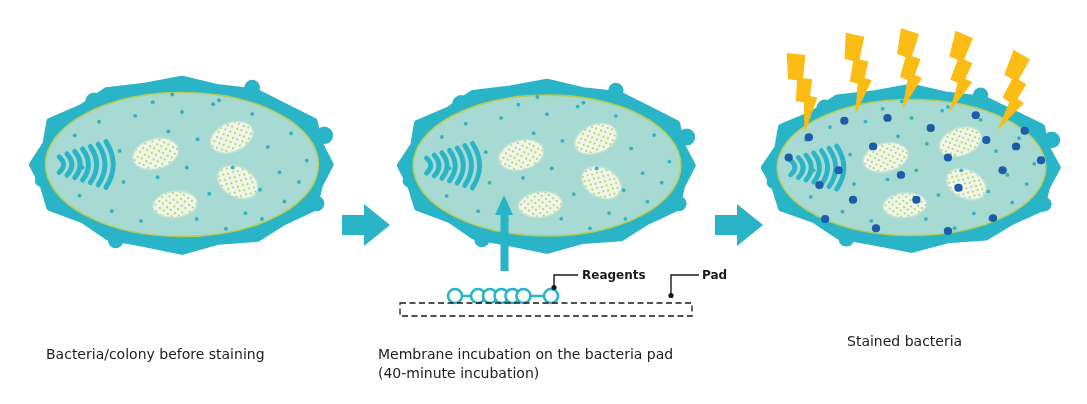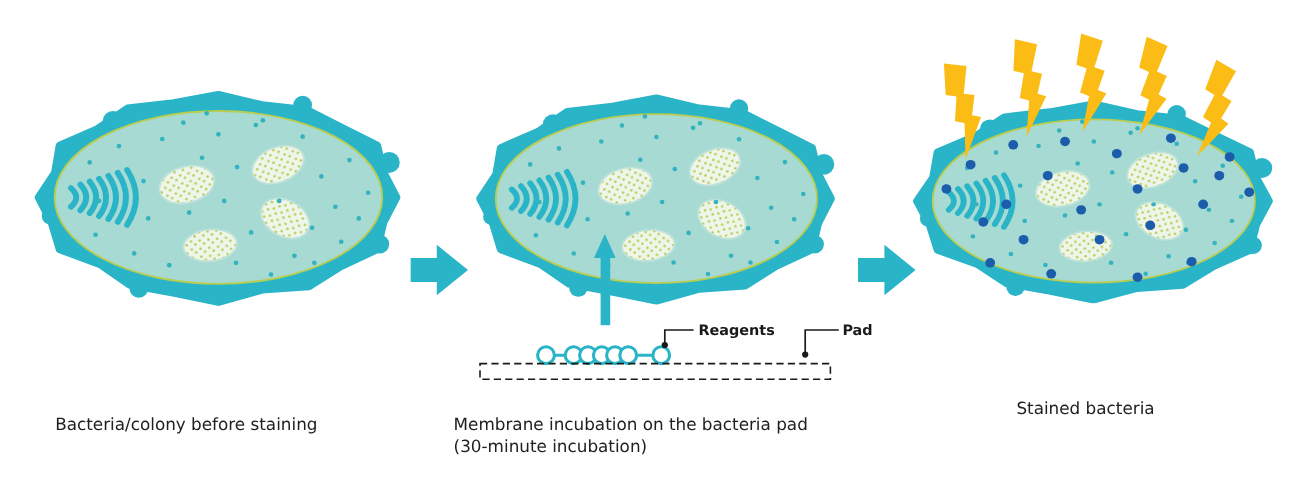--- a/index.html
+++ b/index.html
@@ -148,21 +148,21 @@
       <polyline class="pointer" points="304,89 276,89 276,108"></polyline>
       <circle class="pointer-dot" cx="276" cy="109.5" r="2.6"></circle>
     </g>
   </svg>
 
   <span class="pointer-label" style="left:582px;top:268px;">Reagents</span>
   <span class="pointer-label" style="left:702px;top:268px;text-align:right;">Pad</span>
 
   <div class="caption" style="left:378px;top:345px;">
     <div>Membrane incubation on the bacteria pad</div>
-    <div>(30-minute incubation)</div>
+    <div>(40-minute incubation)</div>
   </div>
 
   <svg class="abs" style="left:715px;top:204px;" width="48" height="42" viewBox="0 0 48 42">
     <use href="#flowarrow"></use>
   </svg>
 
   <svg class="abs" style="left:758px;top:83px;" width="307" height="170" viewBox="0 0 320 185" preserveAspectRatio="none">
     <use href="#colony"></use>
     <g class="dot-blue">
       <circle cx="53" cy="59" r="4.3"></circle>

